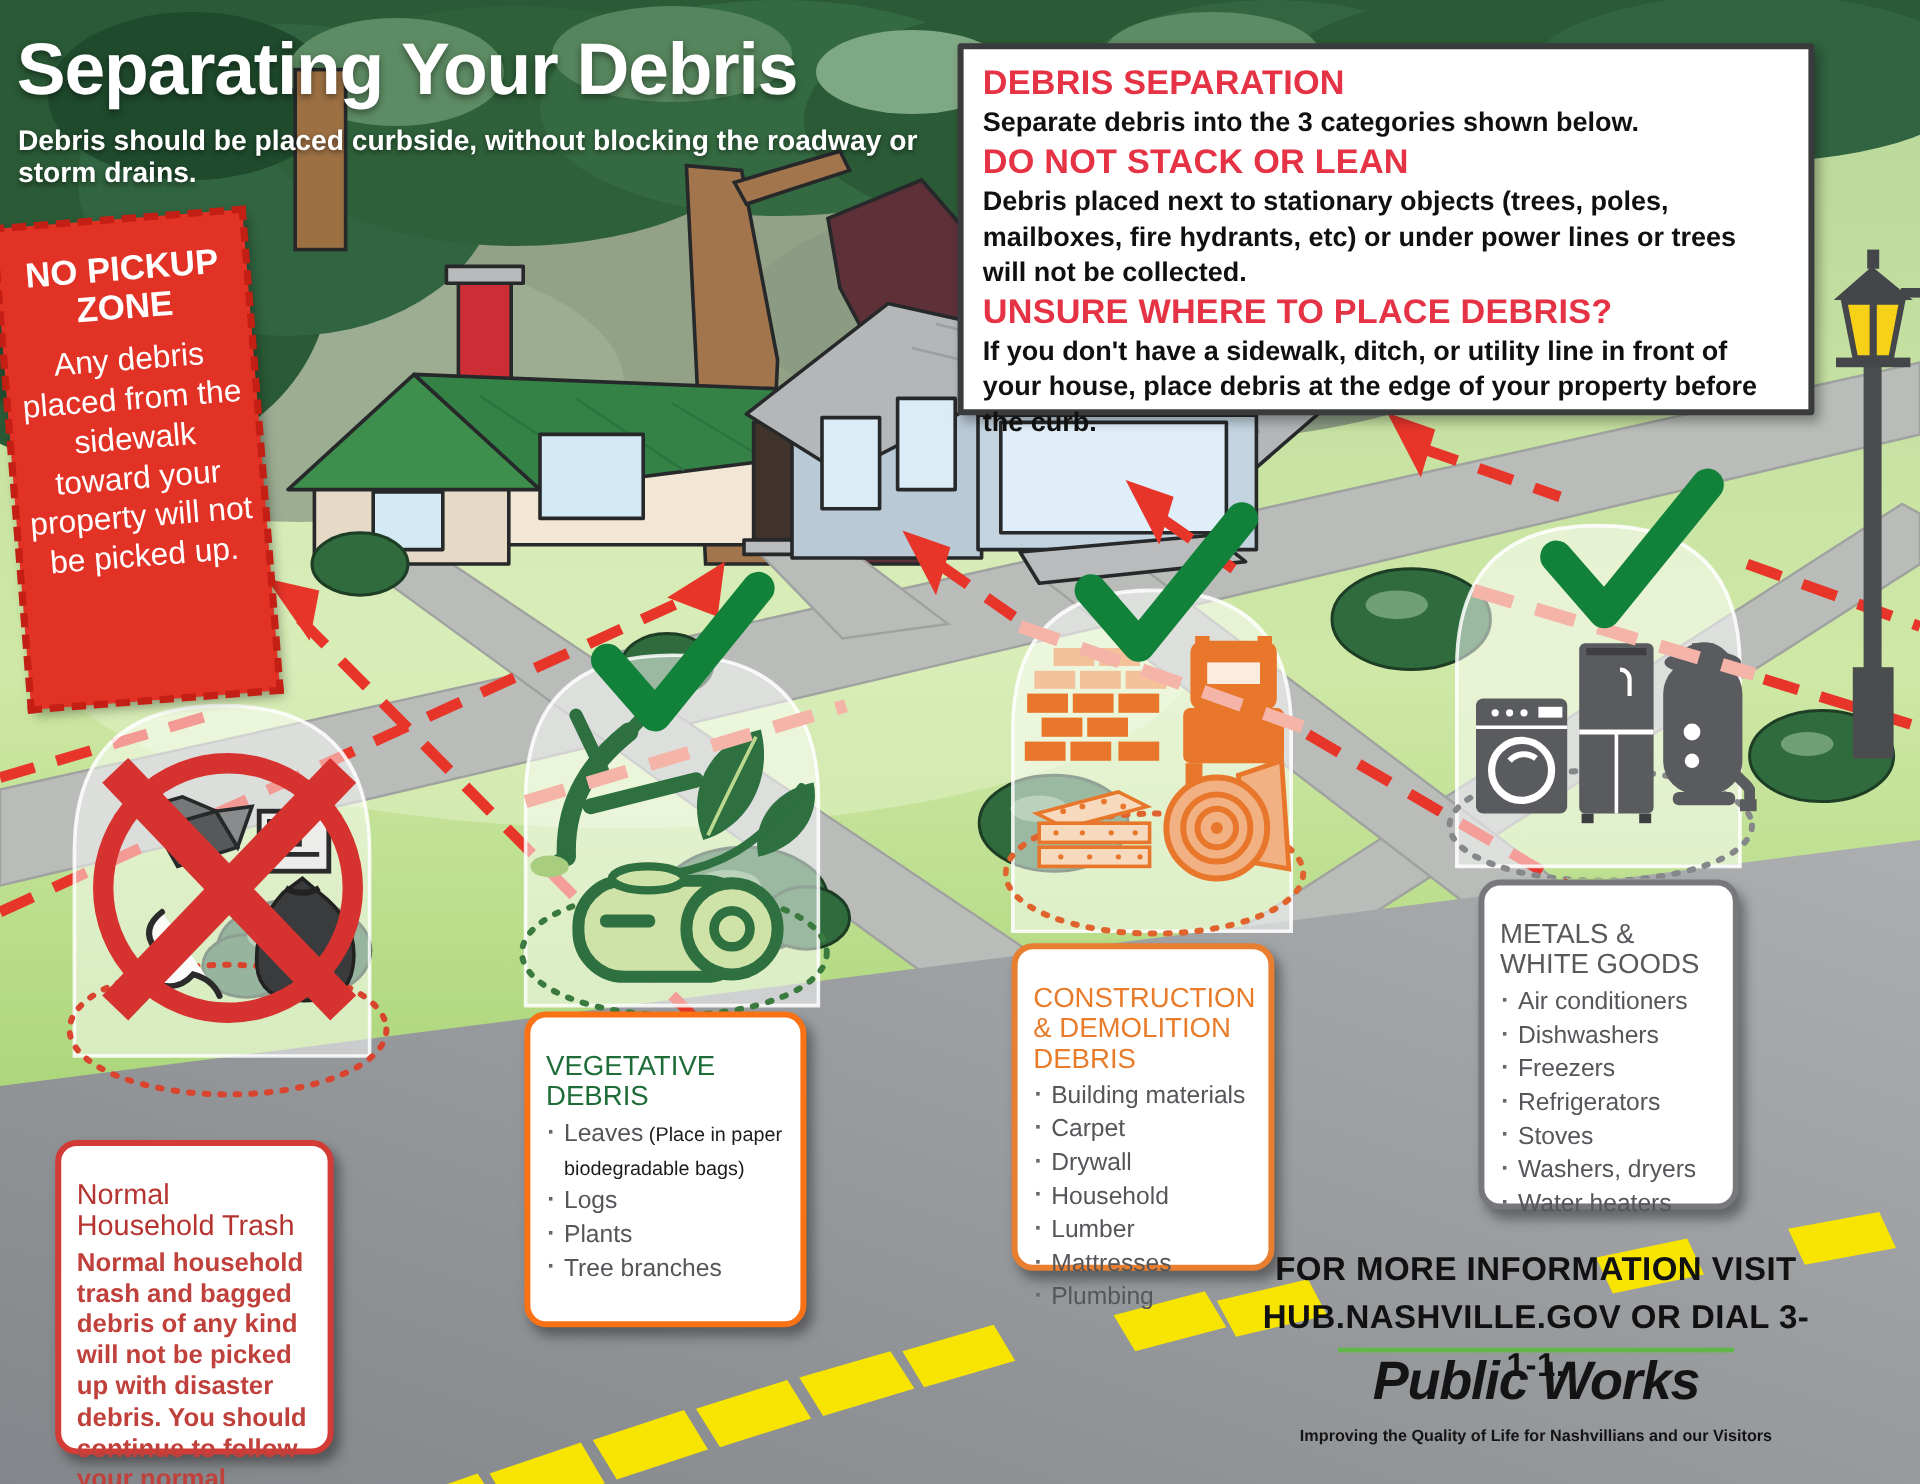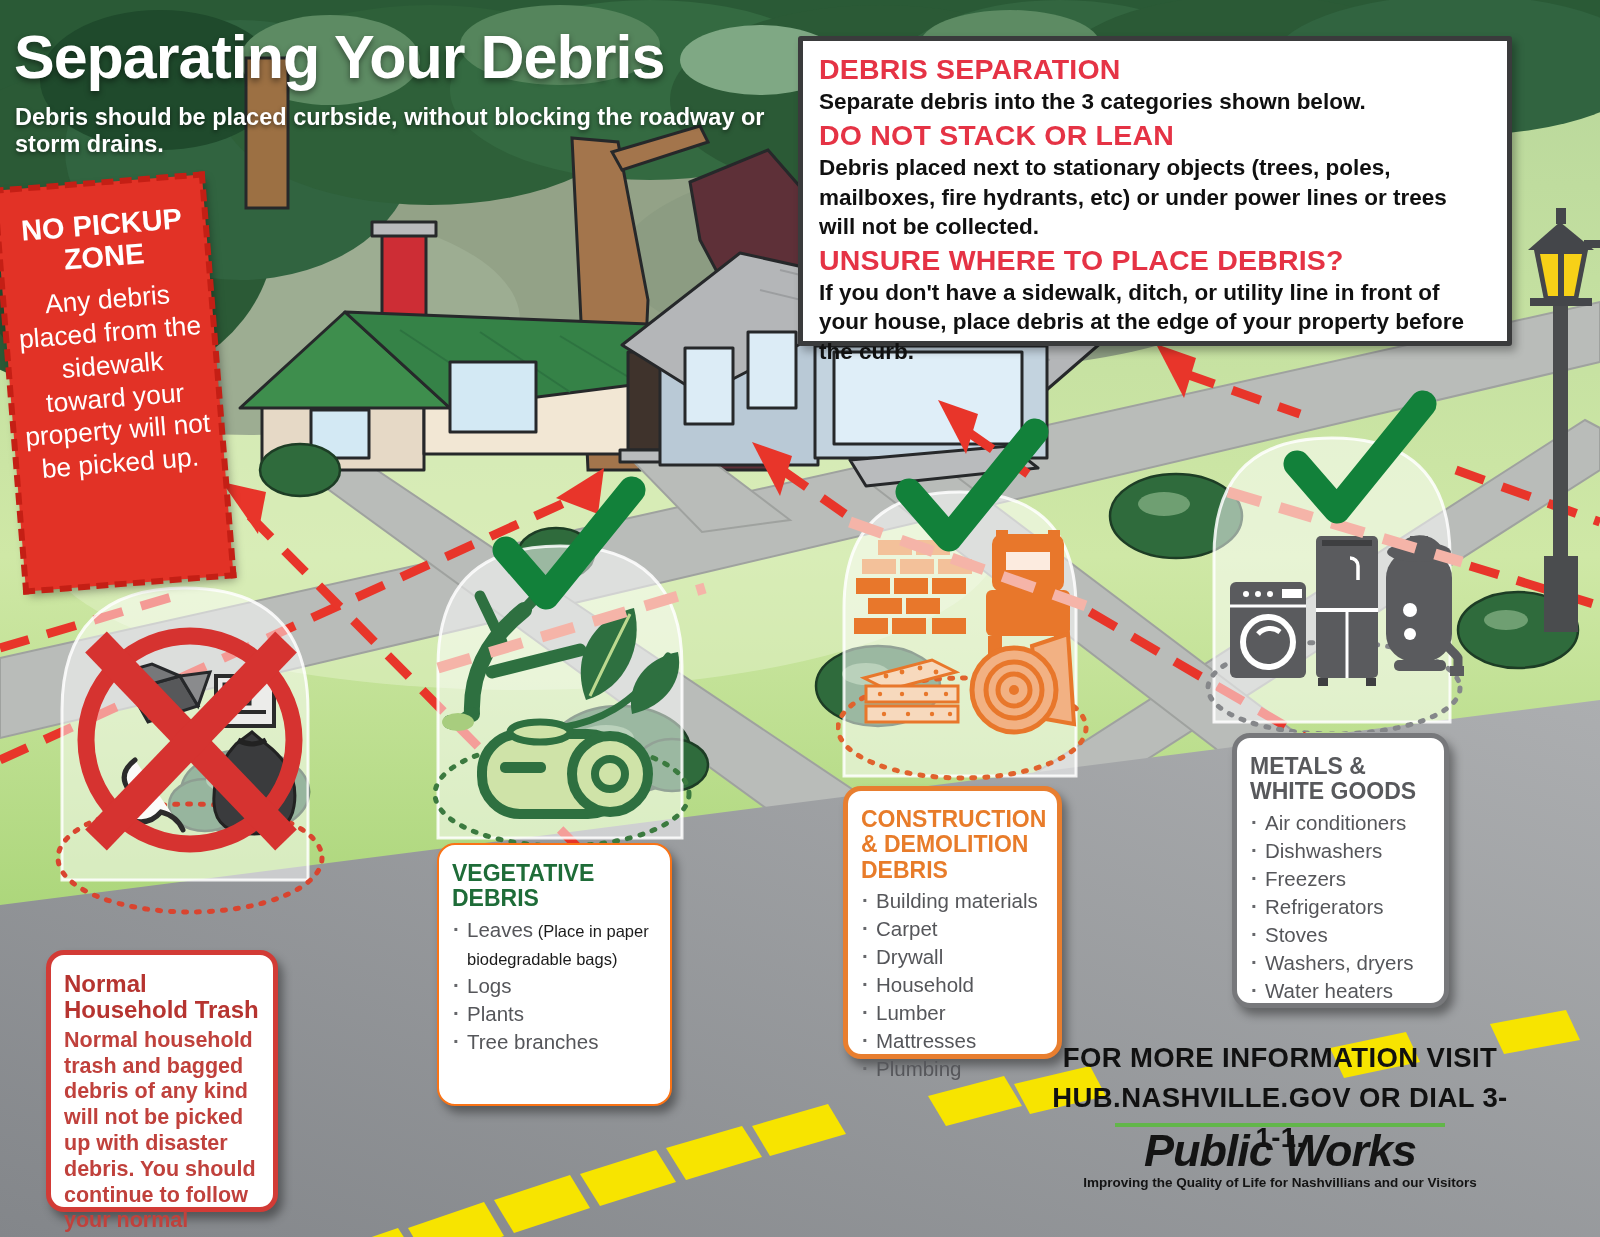--- a/index.html
+++ b/index.html
@@ -24,44 +24,44 @@
   
   .banner{left:10px;top:182px;width:208px;height:402px;background:#e23226;transform:rotate(-4.5deg);
     z-index:6;outline:6px dashed #c41f15;outline-offset:-3px;box-shadow:3px 5px 10px rgba(0,0,0,.35);
     display:flex;flex-direction:column;align-items:center;justify-content:flex-start;padding-top:26px;box-sizing:border-box;}
   .banner h2{margin:0 0 10px;color:#fff;font-size:29px;font-weight:800;text-align:center;line-height:1.12;width:170px;}
   .banner p{margin:0;color:#fff;font-size:26.5px;font-weight:400;text-align:center;line-height:1.24;width:186px;}
 
   
   .card{position:absolute;background:#fff;border-radius:18px;box-sizing:border-box;
     padding:12px 13px;box-shadow:5px 7px 10px rgba(0,0,0,.38);z-index:5;}
-  .card h3{margin:4px 0 4px;font-size:23px;font-weight:700;line-height:1.1;}
+  .card h3{margin:16px 0 4px;font-size:23px;font-weight:400;line-height:1.1;}
   .card ul{list-style:none;margin:3px 0 0;padding:0;}
   .card li{font-size:20.5px;color:#55565a;line-height:1.37;padding-left:15px;position:relative;}
   .card li::before{content:"\00B7";position:absolute;left:1px;top:-1px;color:#66676b;font-weight:800;}
   .note{color:#1b1b1b;font-size:16.5px;}
   .card-household{left:46px;top:950px;width:232px;height:262px;border:5px solid #d23b36;}
   .card-household h3{color:#b63430;font-size:24px;}
   .card-household p{margin:0;color:#c0413c;font-size:21.5px;font-weight:600;line-height:1.2;}
-  .card-vegetative{left:437px;top:843px;width:235px;height:263px;border:2px solid #f97316;}
+  .card-vegetative{left:437px;top:843px;width:235px;height:263px;border:5px solid #f97316;}
   .card-vegetative h3{color:#1e6c38;}
   .card-construction{left:843px;top:786px;width:219px;height:273px;border:5px solid #e87e2f;}
   .card-construction h3{color:#e87c2a;}
   .card-metals{left:1232px;top:733px;width:217px;height:275px;border:5px solid #77787b;}
   .card-metals h3{color:#58595c;}
 
   
   .info-visit{left:1040px;top:1038px;width:480px;text-align:center;color:#111;
     font-size:27.5px;font-weight:800;letter-spacing:.4px;z-index:6;line-height:1.45;}
   .logo{left:1040px;top:1122px;width:480px;text-align:center;z-index:6;color:#141414;}
   .logo-line1{font-family:"DejaVu Serif", serif;font-style:italic;font-weight:700;
     font-size:38px;letter-spacing:1px;line-height:1.0;}
   .logo-underline{width:330px;height:4px;background:#62b64a;margin:1px auto 1px;}
   .logo-line2{font-style:italic;font-weight:700;font-size:45px;letter-spacing:-1px;line-height:1.0;}
-  .logo-tagline{font-size:13.5px;font-weight:700;margin-top:2px;}
+  .logo-tagline{font-size:13.5px;font-weight:700;margin-top:16px;}
 </style>
 </head>
 <body>
 
 <div id="stage">
 
   <svg class="abs" style="left:0;top:0;z-index:0;" width="1600" height="1237" viewBox="0 0 1600 1237">
     <defs>
       <linearGradient id="grassG" x1="0" y1="0" x2="0" y2="1">
         <stop offset="0" stop-color="#b7d69a"></stop>

